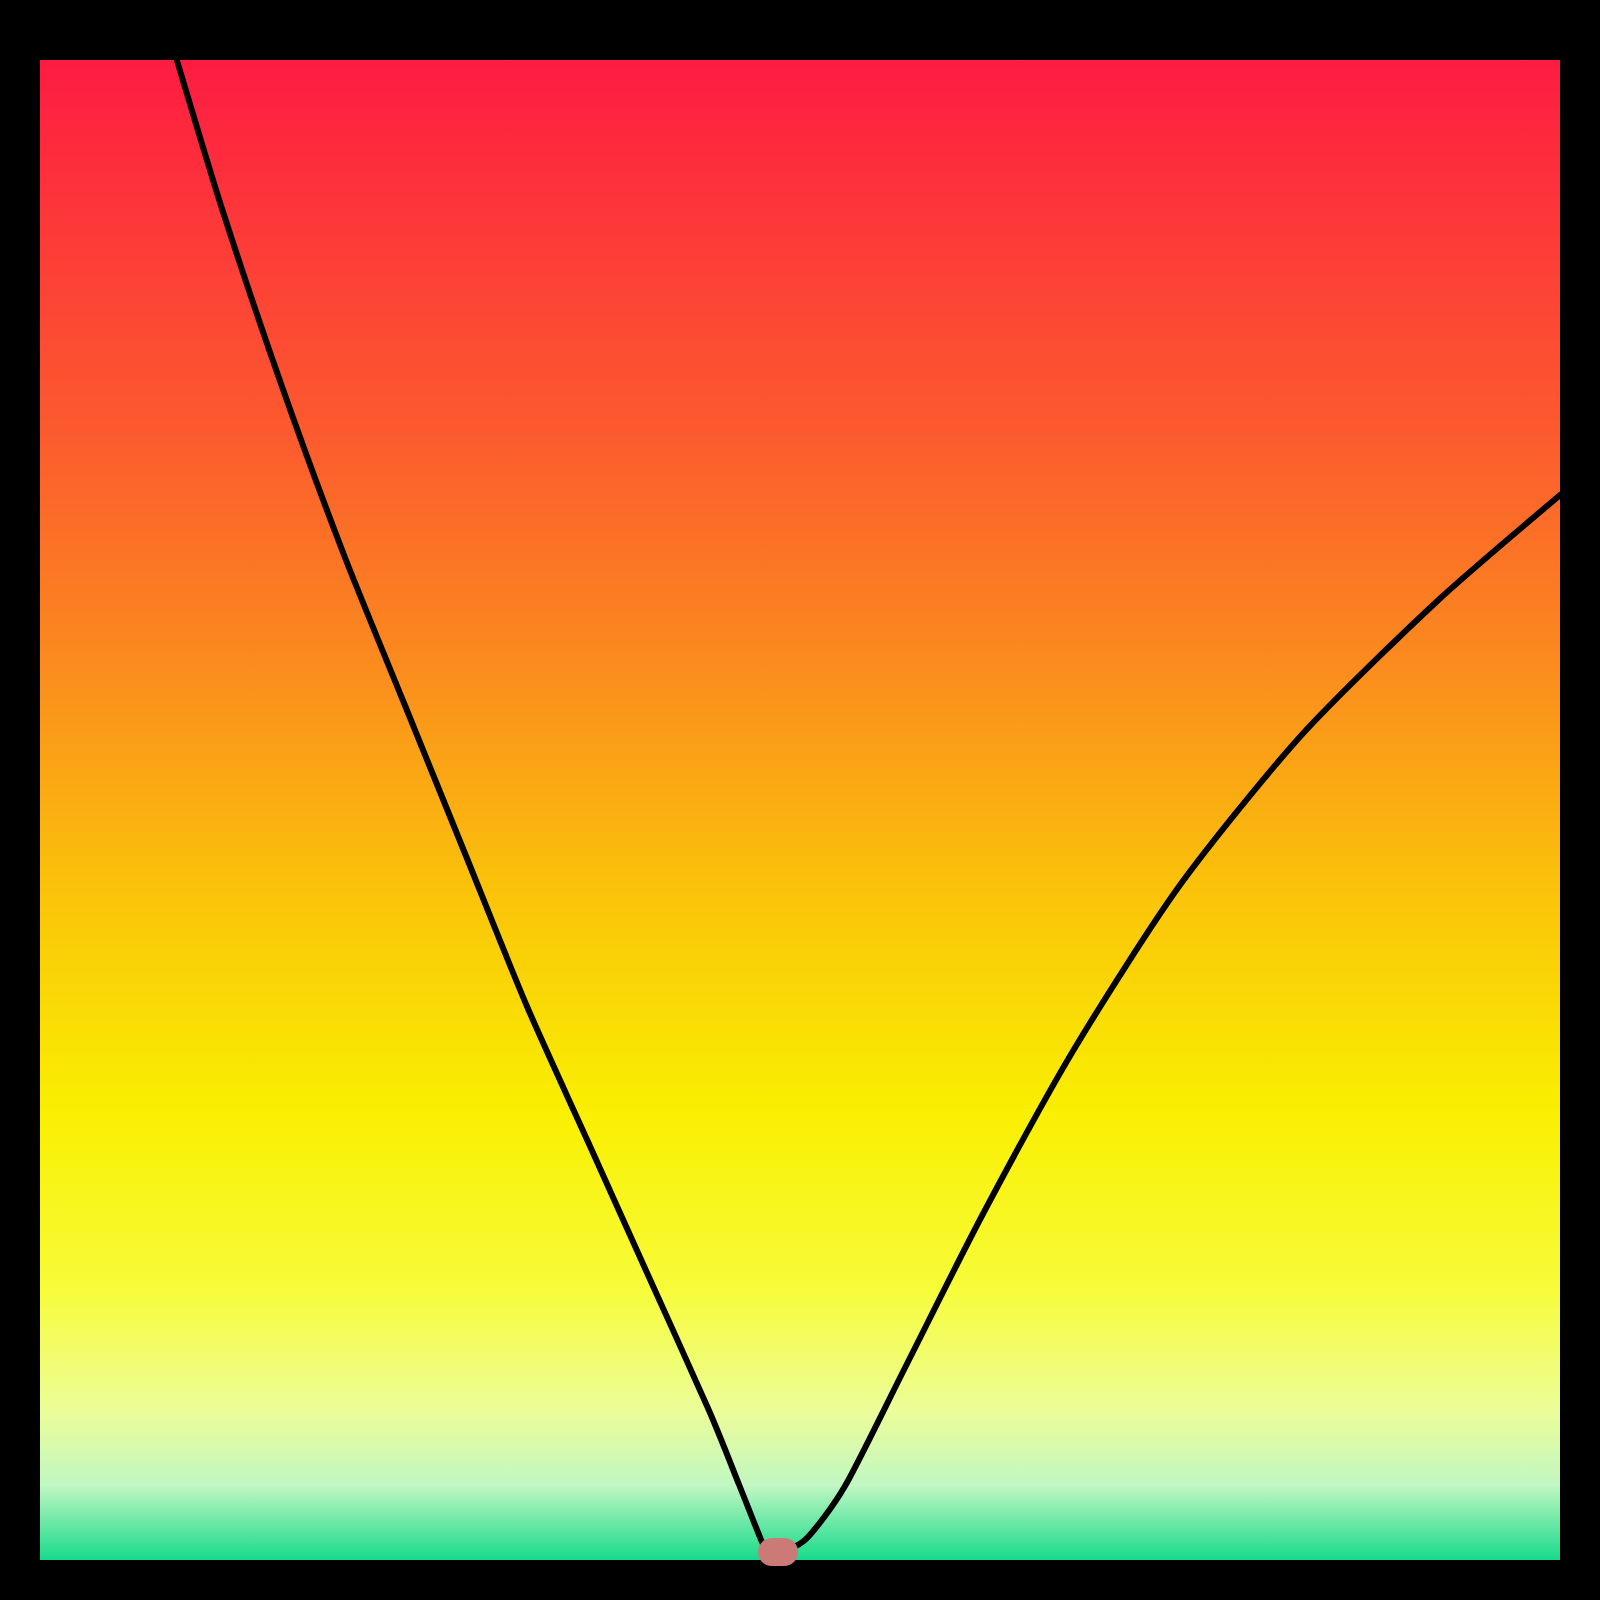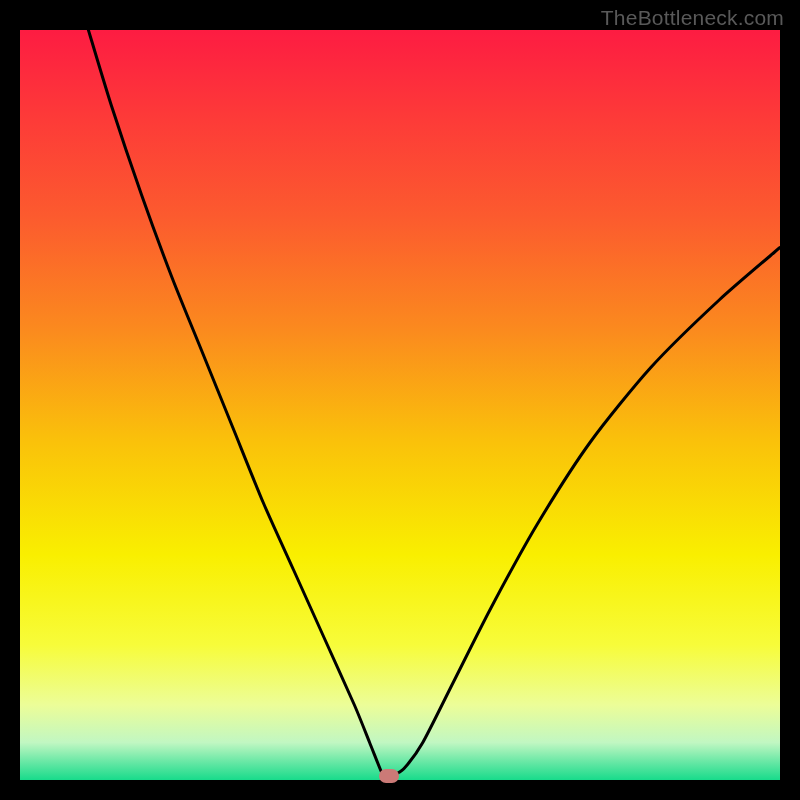--- a/index.html
+++ b/index.html
@@ -47,21 +47,20 @@
     border-radius: 7px;
     background: #cb7a77;
     z-index: 3;
   }
 </style>
 </head>
 <body>
 
 <div class="frame">
 
-  <div class="watermark">TheBottleneck.com</div>
 
   <div class="plot">
     <svg id="plot-svg" viewBox="0 0 760 750" preserveAspectRatio="none">
       <defs>
         <linearGradient id="bg-grad" x1="0" y1="0" x2="0" y2="1">
             <stop offset="0.00%" stop-color="#fd1c42"></stop>
             <stop offset="12.00%" stop-color="#fd3b38"></stop>
             <stop offset="25.00%" stop-color="#fc5b2e"></stop>
             <stop offset="40.00%" stop-color="#fb8a1e"></stop>
             <stop offset="55.00%" stop-color="#fac20a"></stop>

